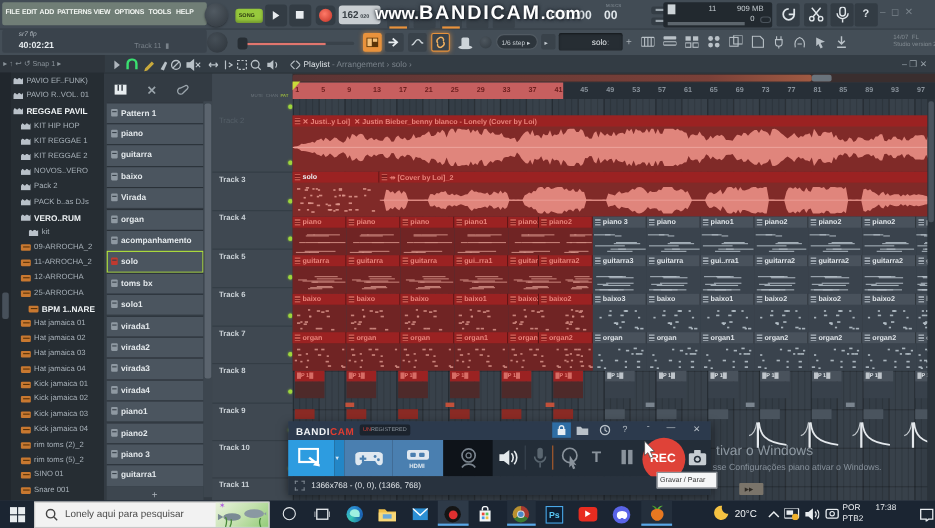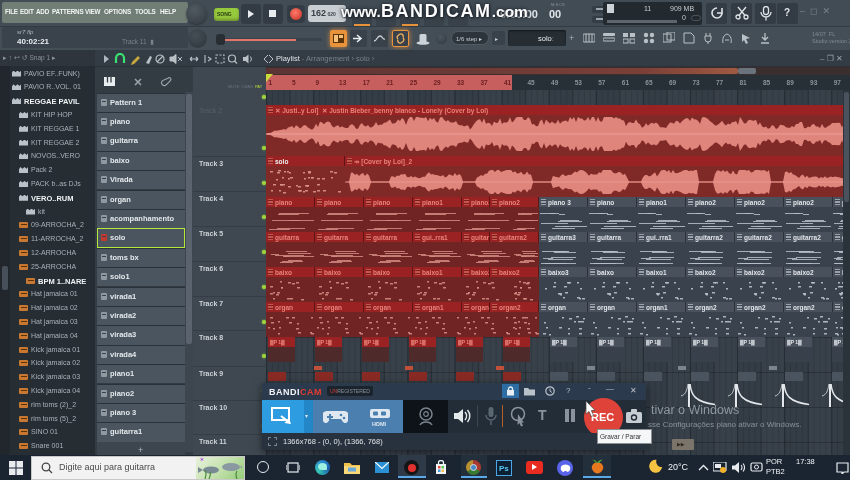--- a/index.html
+++ b/index.html
@@ -1694,21 +1694,21 @@
       <rect x="0" y="0" width="6.5" height="6.5" fill="#e8ecef"></rect>
       <rect x="7.5" y="0" width="6.5" height="6.5" fill="#e8ecef"></rect>
       <rect x="0" y="7.5" width="6.5" height="6.5" fill="#e8ecef"></rect>
       <rect x="7.5" y="7.5" width="6.5" height="6.5" fill="#e8ecef"></rect>
     </svg>
 <div class="abs" style="left:31px;top:456px;width:214px;height:24px;background:#f2f2f2;border:1px solid #c8c8c8;"></div>
 <svg class="abs" style="left:41px;top:462px;" width="12" height="12">
       <circle cx="5" cy="5" r="3.8" fill="none" stroke="#444" stroke-width="1.3"></circle>
       <line x1="8" y1="8" x2="11" y2="11" stroke="#444" stroke-width="1.3"></line>
     </svg>
-<div class="abs txt" style="left:59px;top:462px;font-size:9px;color:#4a4a4a;">Digite aqui para guitarra</div>
+<div class="abs txt" style="left:59px;top:462px;font-size:9px;color:#4a4a4a;">Lonely aqui para pesquisar</div>
 <div class="abs" style="left:196px;top:457px;width:48px;height:22px;background:linear-gradient(135deg,#e8f2dc,#c2e0ac 55%,#93cc78);overflow:hidden;">
       <svg style="position:absolute;left:2px;top:4px;" width="44" height="18">
         <ellipse cx="13" cy="9" rx="8" ry="3.5" fill="#7a8a94"></ellipse>
         <path d="M5,9 l-5,-3 v6 Z" fill="#7a8a94"></path>
         <ellipse cx="33" cy="6" rx="9" ry="4" fill="#8a98a2"></ellipse>
         <path d="M42,6 l4,-3 v6 Z" fill="#8a98a2"></path>
         <path d="M7,18 q2,-6 0,-9 M11,18 q2,-4 1,-7 M39,18 q-2,-5 0,-8" stroke="#4a8a3a" stroke-width="1.2" fill="none"></path>
       </svg>
     </div>
 <div class="abs txt" style="left:199px;top:456px;font-size:7px;color:#b05ae0;">✶</div>

